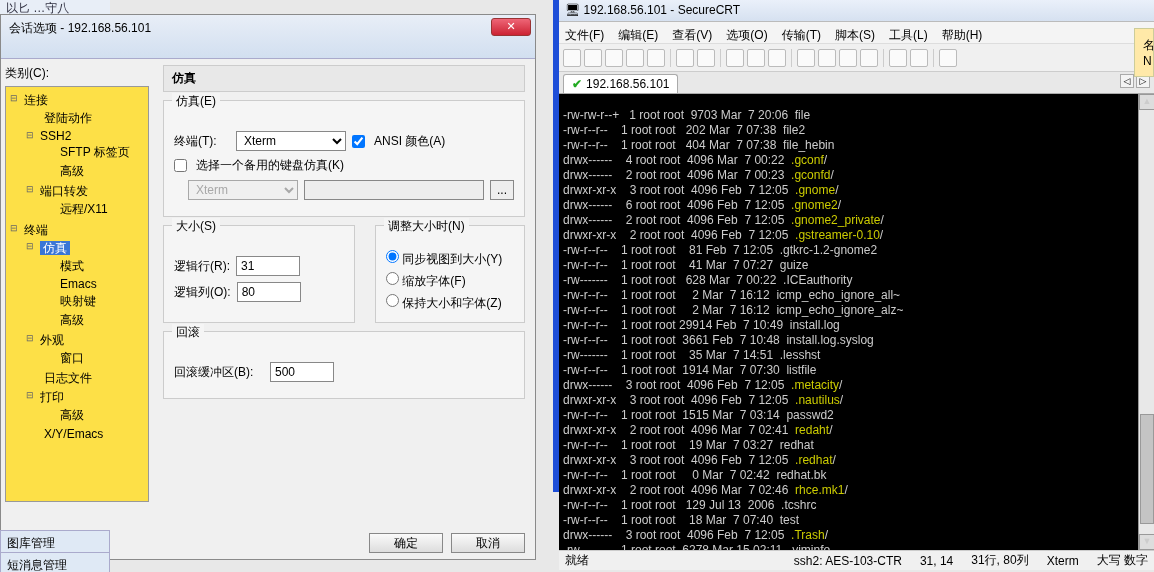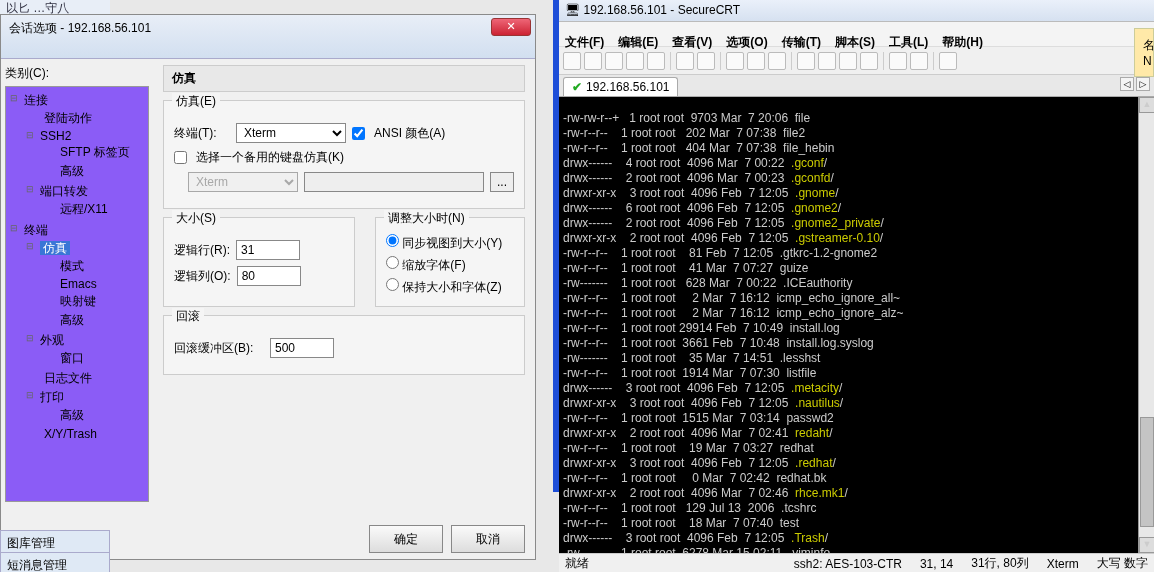--- a/index.html
+++ b/index.html
@@ -6,50 +6,50 @@
 body { background: #e8e8e8; width: 1154px; height: 572px; overflow: hidden; position: relative; }
 
 
 .dialog { position: absolute; left: 0; top: 0; width: 536px; height: 546px; background: #f0f0f0; border: 1px solid #8a8a8a; }
 .dialog-title { height: 44px; background: linear-gradient(#e8eef7, #d2dff0); border-bottom: 1px solid #aac; padding: 5px 8px; position: relative; }
 .dialog-close { position: absolute; right: 4px; top: 3px; width: 40px; height: 18px; background: linear-gradient(#e67, #c23); border: 1px solid #933; border-radius: 3px; color: #fff; text-align: center; line-height: 15px; font-size: 11px; cursor: pointer; }
 .dialog-body { display: flex; height: calc(100% - 64px); }
 
 .tree-panel { width: 158px; padding: 6px 4px; }
 .tree-label { margin-bottom: 4px; }
-.tree { border: 1px solid #999; background: #8b5cf6; height: 416px; overflow: auto; padding: 4px 2px; }
+.tree { border: 1px solid #999; background: #fde047; height: 416px; overflow: auto; padding: 4px 2px; }
 .tree ul { list-style: none; }
 .tree li { padding: 1px 0 1px 16px; position: relative; white-space: nowrap; }
 .tree li::before { content: "⊟"; position: absolute; left: 2px; color: #666; font-size: 9px; top: 2px; }
 .tree li.leaf::before { content: ""; }
 .tree li.leaf { padding-left: 20px; }
 .tree .sel { background: #3a76d6; color: #fff; padding: 0 3px; }
 
 .form-panel { flex: 1; padding: 6px 10px; }
-.group { border: 1px solid #ccc; background: #f5f5f5; padding: 16px 10px 10px; margin-bottom: 8px; position: relative; }
+.group { border: 1px solid #ccc; background: #f5f5f5; padding: 24px 10px 10px; margin-bottom: 8px; position: relative; }
 .group-title { position: absolute; top: -8px; left: 8px; background: #f5f5f5; padding: 0 4px; }
 .row { display: flex; align-items: center; margin: 6px 0; gap: 6px; }
 .row label { min-width: 56px; }
 .sel-box { width: 110px; height: 20px; border: 1px solid #888; background: #fff; padding: 1px 3px; }
 .sel-box.dis { background: #eee; color: #888; }
 .txt { width: 64px; height: 20px; border: 1px solid #888; background: #fff; padding: 1px 4px; }
 .chk { margin-right: 3px; }
 .btn-small { width: 24px; height: 20px; border: 1px solid #888; background: #eee; }
 .radio-col { display: flex; flex-direction: column; gap: 4px; }
 .two-col { display: flex; gap: 20px; }
 .col1 { flex: 1; }
 .col2 { width: 150px; }
 
 .dialog-buttons { position: absolute; bottom: 6px; right: 10px; display: flex; gap: 8px; }
-.dlg-btn { width: 74px; height: 28px; border: 1px solid #888; background: linear-gradient(#fafafa,#ddd); cursor: pointer; font-family: Liberation Mono, monospace; }
+.dlg-btn { width: 74px; height: 20px; border: 1px solid #888; background: linear-gradient(#fafafa,#ddd); cursor: pointer; font-family: Liberation Mono, monospace; }
 
 
 .crt { position: absolute; left: 553px; top: 0; width: 601px; height: 492px; background: #f0f0f0; border-left: 6px solid #1d4ed8; }
 .crt-title { height: 22px; background: linear-gradient(#eaf0fa,#d6e1f0); padding: 3px 6px; border-bottom: 1px solid #bbb; }
-.crt-menu { height: 22px; background: #f4f4f4; padding: 12px 6px; border-bottom: 1px solid #ddd; display: flex; gap: 14px; font-weight: bold; }
+.crt-menu { height: 22px; background: #f4f4f4; padding: 5px 6px; border-bottom: 1px solid #ddd; display: flex; gap: 14px; }
 .crt-menu span { cursor: pointer; }
 .crt-toolbar { height: 28px; background: #f0f0f0; border-bottom: 1px solid #ccc; display: flex; align-items: center; padding: 0 4px; gap: 3px; }
 .tb-ico { width: 18px; height: 18px; border: 1px solid #bbb; background: #fafafa; border-radius: 2px; }
 .tb-sep { width: 1px; height: 18px; background: #ccc; margin: 0 2px; }
 .crt-tabs { height: 22px; background: #e8e8e8; border-bottom: 1px solid #aaa; display: flex; align-items: flex-end; padding: 0 4px; position: relative; }
 .tab { background: #fff; border: 1px solid #aaa; border-bottom: none; padding: 2px 8px; border-radius: 3px 3px 0 0; display: flex; align-items: center; gap: 4px; }
 .tab-check { color: #2a2; font-weight: bold; }
 .tab-nav { position: absolute; right: 4px; top: 2px; display: flex; gap: 2px; }
 .tab-nav span { width: 14px; height: 14px; border: 1px solid #aaa; text-align: center; line-height: 12px; font-size: 9px; background: #f4f4f4; }
 
@@ -114,21 +114,21 @@
                 <ul>
                     <li class="leaf"><span>窗口</span></li>
                   </ul>
               </li>
               <li class="leaf"><span>日志文件</span></li>
               <li><span>打印</span>
                 <ul>
                     <li class="leaf"><span>高级</span></li>
                   </ul>
               </li>
-              <li class="leaf"><span>X/Y/Trash</span></li>
+              <li class="leaf"><span>X/Y/Emacs</span></li>
             </ul>
           </li>
         </ul>
       </div>
     </div>
 
     <div class="form-panel">
       <div style="font-weight:bold;background:#e8e8e8;border:1px solid #ccc;padding:4px 8px;margin-bottom:8px">仿真</div>
 
       <div class="group">

